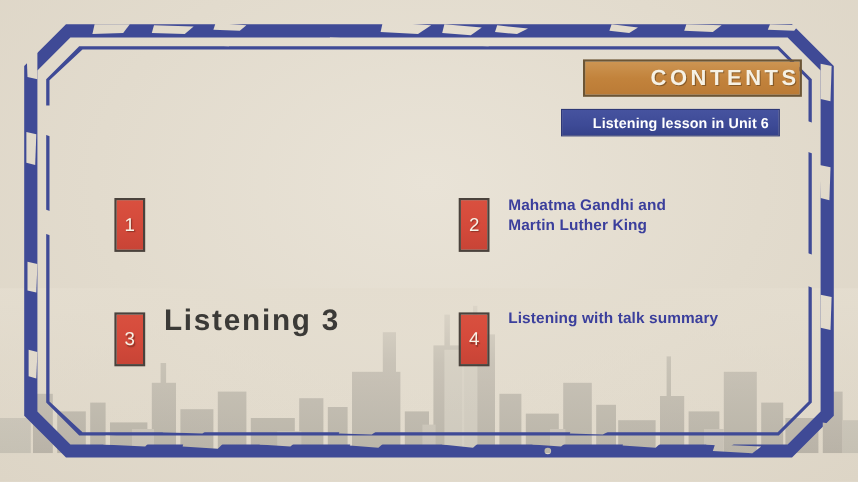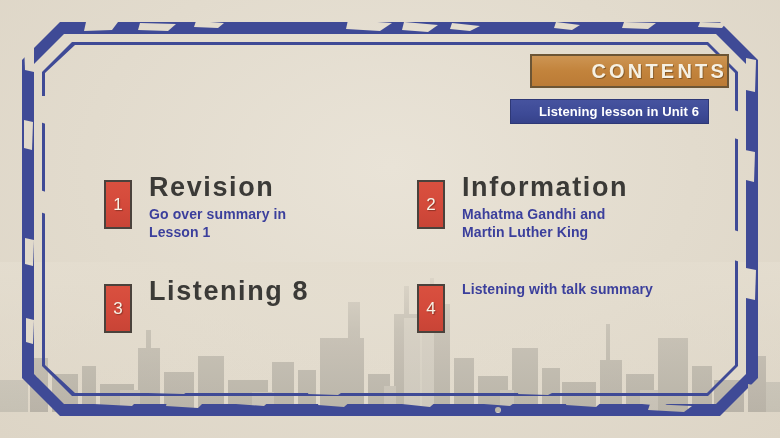--- a/index.html
+++ b/index.html
@@ -218,44 +218,38 @@
   <div class="sub-banner">
     <span>Listening lesson in Unit 6</span>
   </div>
 
   <div class="items">
 
     <div class="item pos0">
       <div class="numbox">
         <span>1</span>
       </div>
+    </div>
+
+    <div class="item pos1">
+      <div class="numbox">
+        <span>2</span>
+      </div>
       <div class="texts">
-        <div class="item-title">Revision</div>
-        <div class="item-sub">Go over summary in
-Lesson 1</div>
-      </div>
-    </div>
-
-    <div class="item pos1">
-      <div class="numbox">
-        <span>2</span>
-      </div>
-      <div class="texts">
-        <div class="item-title">Information</div>
         <div class="item-sub">Mahatma Gandhi and
 Martin Luther King</div>
       </div>
     </div>
 
     <div class="item pos2">
       <div class="numbox">
         <span>3</span>
       </div>
       <div class="texts">
-        <div class="item-title">Listening 8</div>
+        <div class="item-title">Listening 3</div>
       </div>
     </div>
 
     <div class="item pos3">
       <div class="numbox">
         <span>4</span>
       </div>
       <div class="texts">
         <div class="item-sub">Listening with talk summary</div>
       </div>

